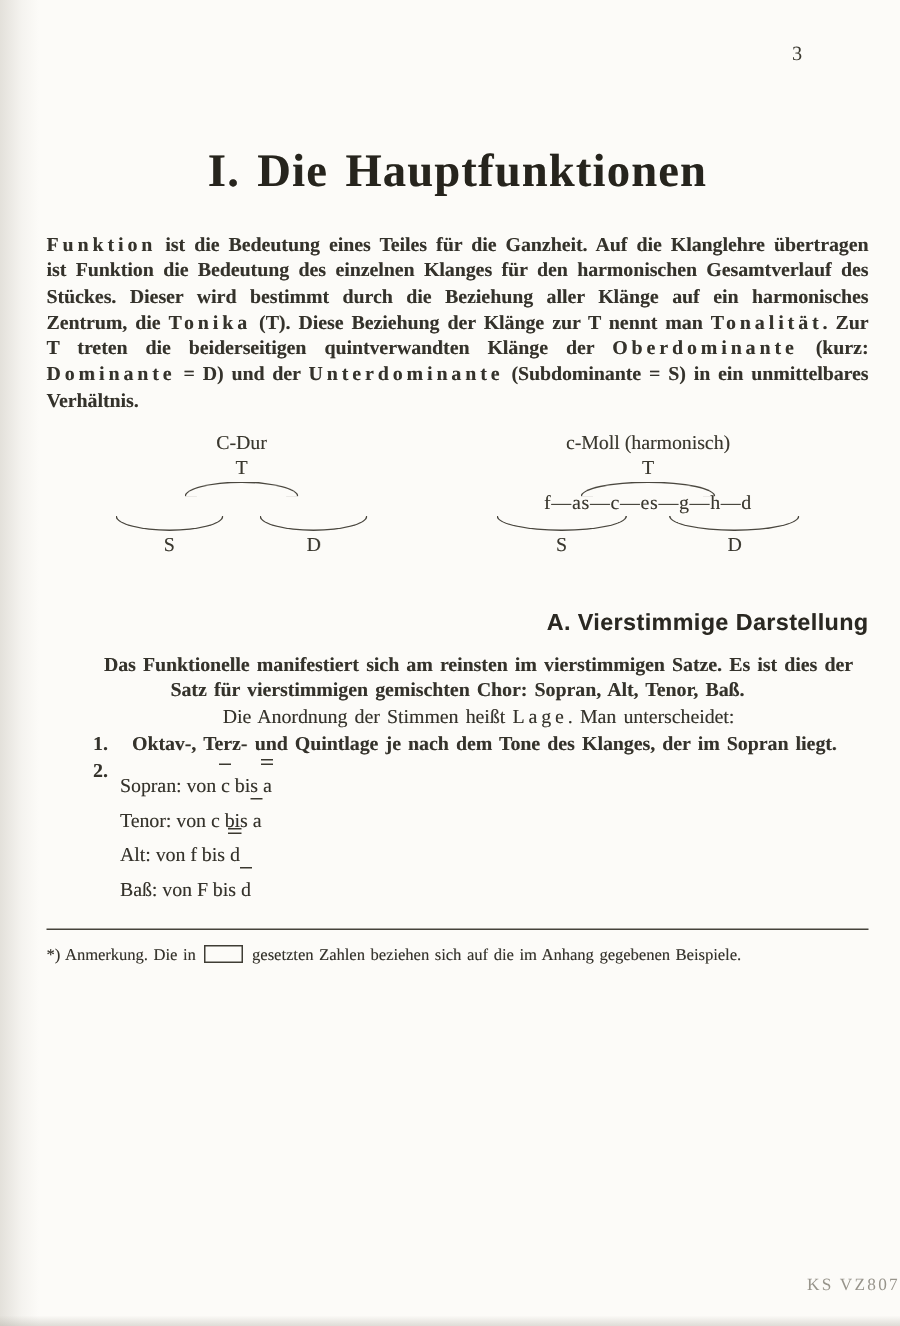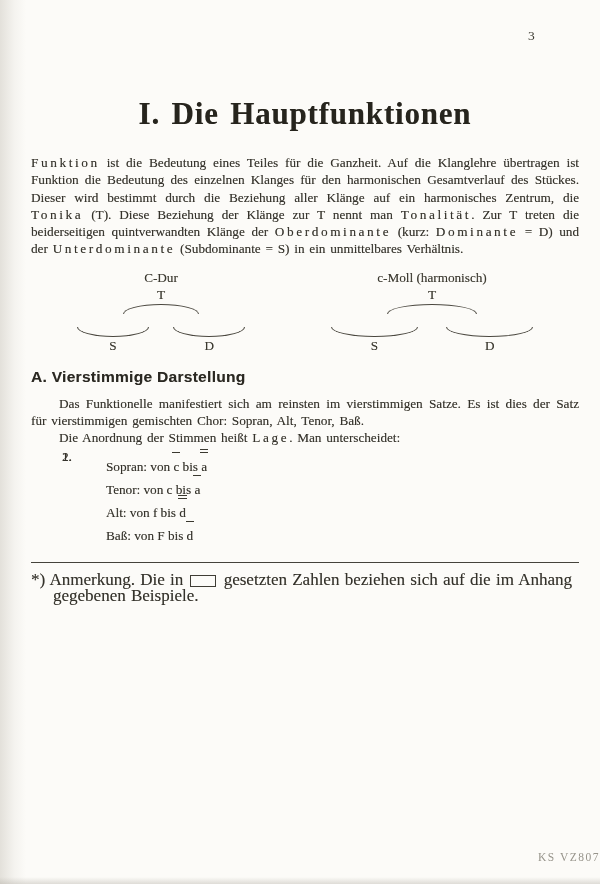--- a/index.html
+++ b/index.html
@@ -29,22 +29,22 @@
   .content {
     position:absolute; left:31px; right:21px; top:0;
     text-shadow:0.2px 0.2px 0.4px rgba(70,66,56,0.45);
   }
   .title {
     margin-top:96px; text-align:center;
     font-size:31px; font-weight:bold; color:#26241d;
     letter-spacing:0.8px; word-spacing:3px;
   }
   .body { font-size:13.2px; line-height:17.3px; word-spacing:1.5px; }
-  .just { text-align:justify; }
-  .ind  { text-indent:28px; }
+  .just { text-align:justify;font-weight:bold; }
+  .ind  { text-indent:28px;text-align:center; }
   .sp   { letter-spacing:0.2em; }
   .sup  { vertical-align:super; font-size:9.5px; letter-spacing:0; }
   .box {
     display:inline-block; min-width:18px; padding:0 3px;
     border:1.3px solid #3f3d35; text-align:center;
     font-size:12.5px; line-height:15px; text-indent:0;
     margin:0 2px; vertical-align:-2px;
   }
   .box.empty { min-width:26px; height:12px; vertical-align:-2px; }
   .ov1,.ov2 { position:relative; display:inline-block; }
@@ -71,32 +71,32 @@
     top:57px; width:42%;
     border-top:none;
     border-bottom-left-radius:50% 100%; border-bottom-right-radius:50% 100%;
   }
   .arc-bl { left:1%; }
   .arc-br { right:1%; }
   .dg-s { position:absolute; top:68px; left:12%;  width:20%; text-align:center; }
   .dg-d { position:absolute; top:68px; right:12%; width:20%; text-align:center; }
 
   .sec {
-    margin-top:10px; text-align:left;
+    margin-top:32px; text-align:right;
     font-family:"Liberation Sans","DejaVu Sans",sans-serif;
     font-size:15.5px; font-weight:bold; color:#2a2822; letter-spacing:0.3px;
   }
   .sec + .body { margin-top:9px; }
   .li { position:relative; padding-left:57px; margin-top:1px; }
   .li .num { position:absolute; left:31px; }
-  .ranges { margin:8px 0 0 75px; }
+  .ranges { margin:8px 0 0 49px; }
   .range { font-size:13.2px; line-height:23px; }
   .fnrule { margin-top:15px; border-top:1.3px solid #45433b; }
   .fn {
-    margin-top:9px; font-size:17px; line-height:16px;
+    margin-top:9px; font-size:11px; line-height:16px;
     padding-left:22px; text-indent:-22px; word-spacing:1px;
   }
   .mark {
     position:absolute; top:851px; left:0; right:0; text-align:right;
     color:#97948b; font-size:11.5px; letter-spacing:1.5px;
     text-shadow:none;
   }
 </style>
 </head>
 <body>
@@ -120,34 +120,36 @@
         <div class="arc arc-top"></div>
         <div class="arc arc-bl"></div>
         <div class="arc arc-br"></div>
         <div class="dg-s">S</div>
         <div class="dg-d">D</div>
       </div>
       <div class="dg dg2">
         <div class="dg-title">c-Moll (harmonisch)</div>
         <div class="dg-t">T</div>
         <div class="arc arc-top"></div>
+        <div class="dg-notes">f—as—c—es—g—h—d</div>
         <div class="arc arc-bl"></div>
         <div class="arc arc-br"></div>
         <div class="dg-s">S</div>
         <div class="dg-d">D</div>
       </div>
     </div>
 
     <h2 class="sec">A. Vierstimmige Darstellung</h2>
 
     <p class="body just ind"><span>Das Funktionelle manifestiert sich am reinsten im vierstimmigen Satze. Es ist dies der Satz für vierstimmigen gemischten Chor: Sopran, Alt, Tenor, Baß.</span></p>
     <p class="body ind"><span>Die Anordnung der Stimmen heißt </span><span class="sp">Lage</span><span>. Man unterscheidet:</span></p>
 
     <div class="li body just">
       <span class="num">1.</span>
+      <span><span>Oktav-, Terz- und Quintlage je nach dem Tone des Klanges, der im Sopran liegt.</span></span>
     </div>
     <div class="li body just">
       <span class="num">2.</span>
     </div>
 
 
     <div class="ranges">
       <div class="range"><span>Sopran: von </span><span class="ov1">c</span><span> bis </span><span class="ov2">a</span></div>
       <div class="range"><span>Tenor: von c bis </span><span class="ov1">a</span></div>
       <div class="range"><span>Alt: von f bis </span><span class="ov2">d</span></div>

